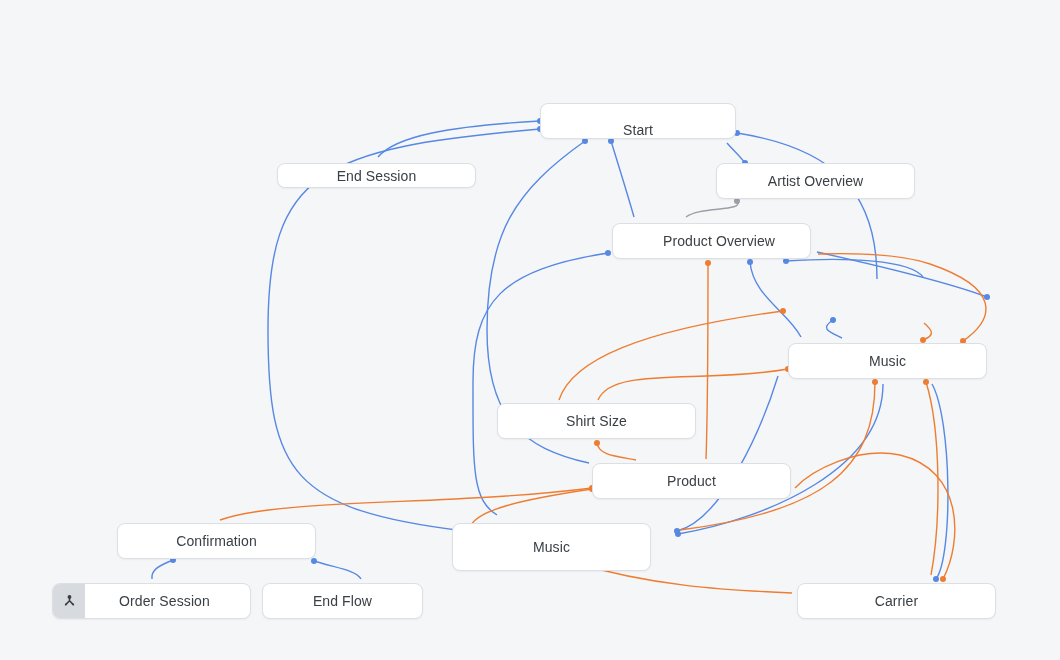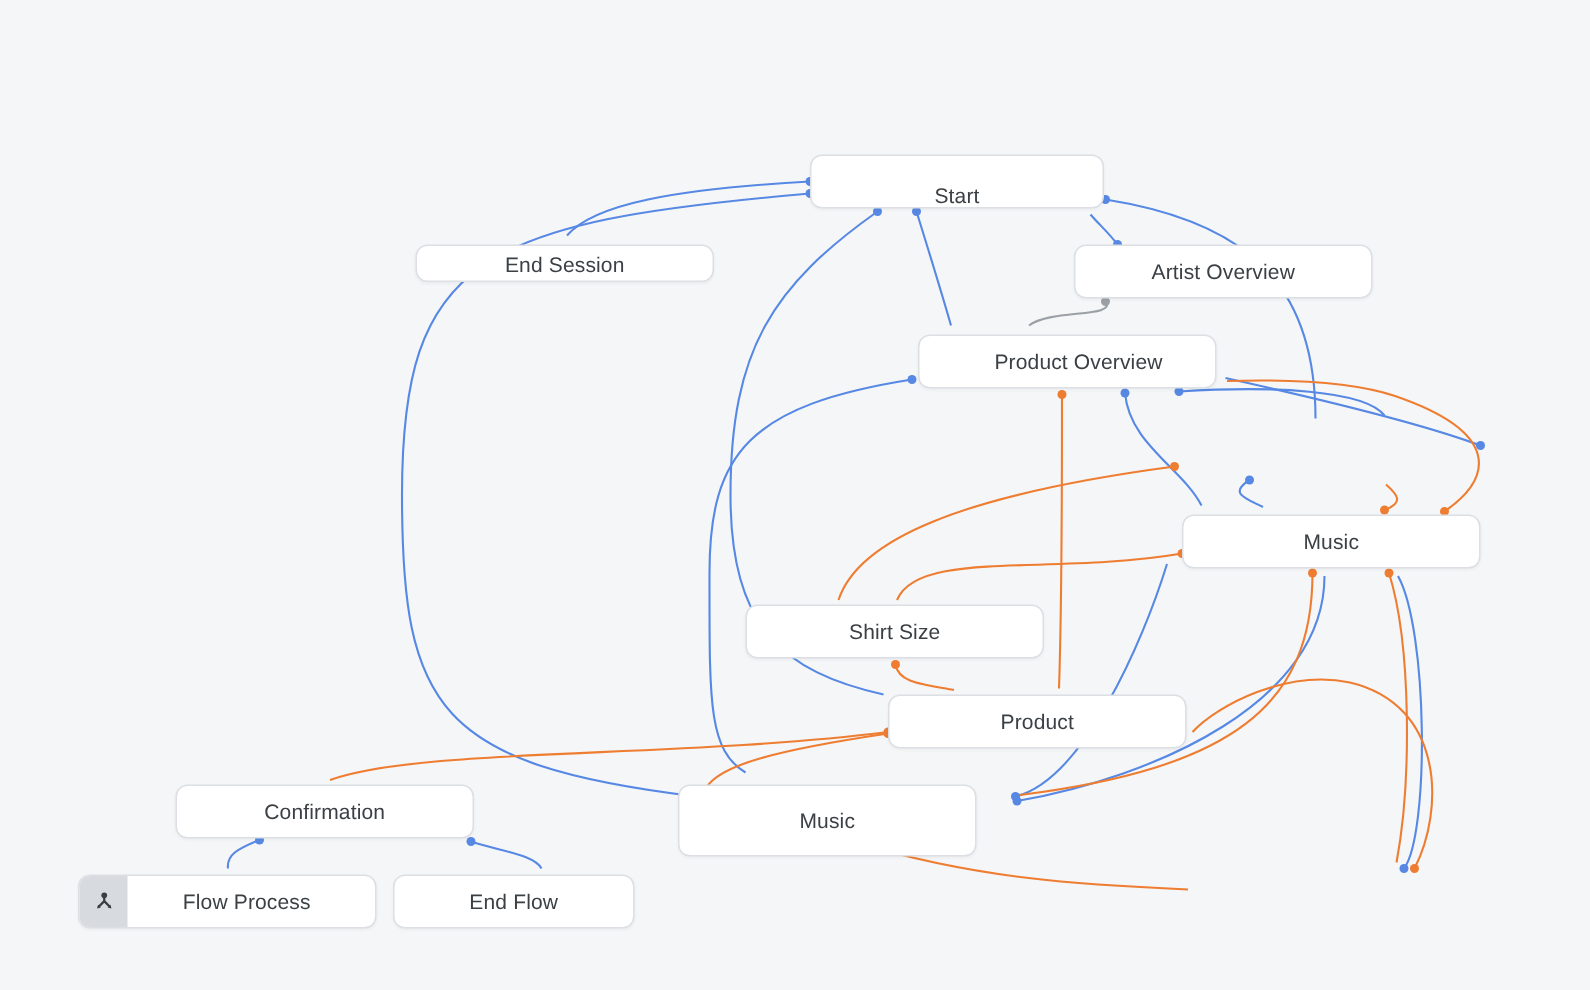--- a/index.html
+++ b/index.html
@@ -147,19 +147,22 @@
       </div>
       <div class="node has-icon" style="left: 52px; top: 583px; width: 199px; height: 36px;">
         <div class="icon-box">
           <svg width="17" height="17" viewBox="0 0 24 24">
             <circle cx="12" cy="5.5" r="2.7" fill="#3a3f45"></circle>
             <path d="M12 7.5 L12 11 M12 11 L7 16 M12 11 L17 16" stroke="#3a3f45" stroke-width="2.2" fill="none" stroke-linecap="round"></path>
             <path d="M5.2 17.8 L8.8 17 L6.2 14.4 Z" fill="#3a3f45"></path>
             <path d="M18.8 17.8 L15.2 17 L17.8 14.4 Z" fill="#3a3f45"></path>
           </svg>
         </div>
-        <span class="label">Flow Process</span>
+        <span class="label">Order Session</span>
       </div>
       <div class="node" style="left: 262px; top: 583px; width: 161px; height: 36px;">
         <span class="label">End Flow</span>
+      </div>
+      <div class="node" style="left: 797px; top: 583px; width: 199px; height: 36px;">
+        <span class="label">Carrier</span>
       </div>
     </div>
 </div>
 
 </body></html>

